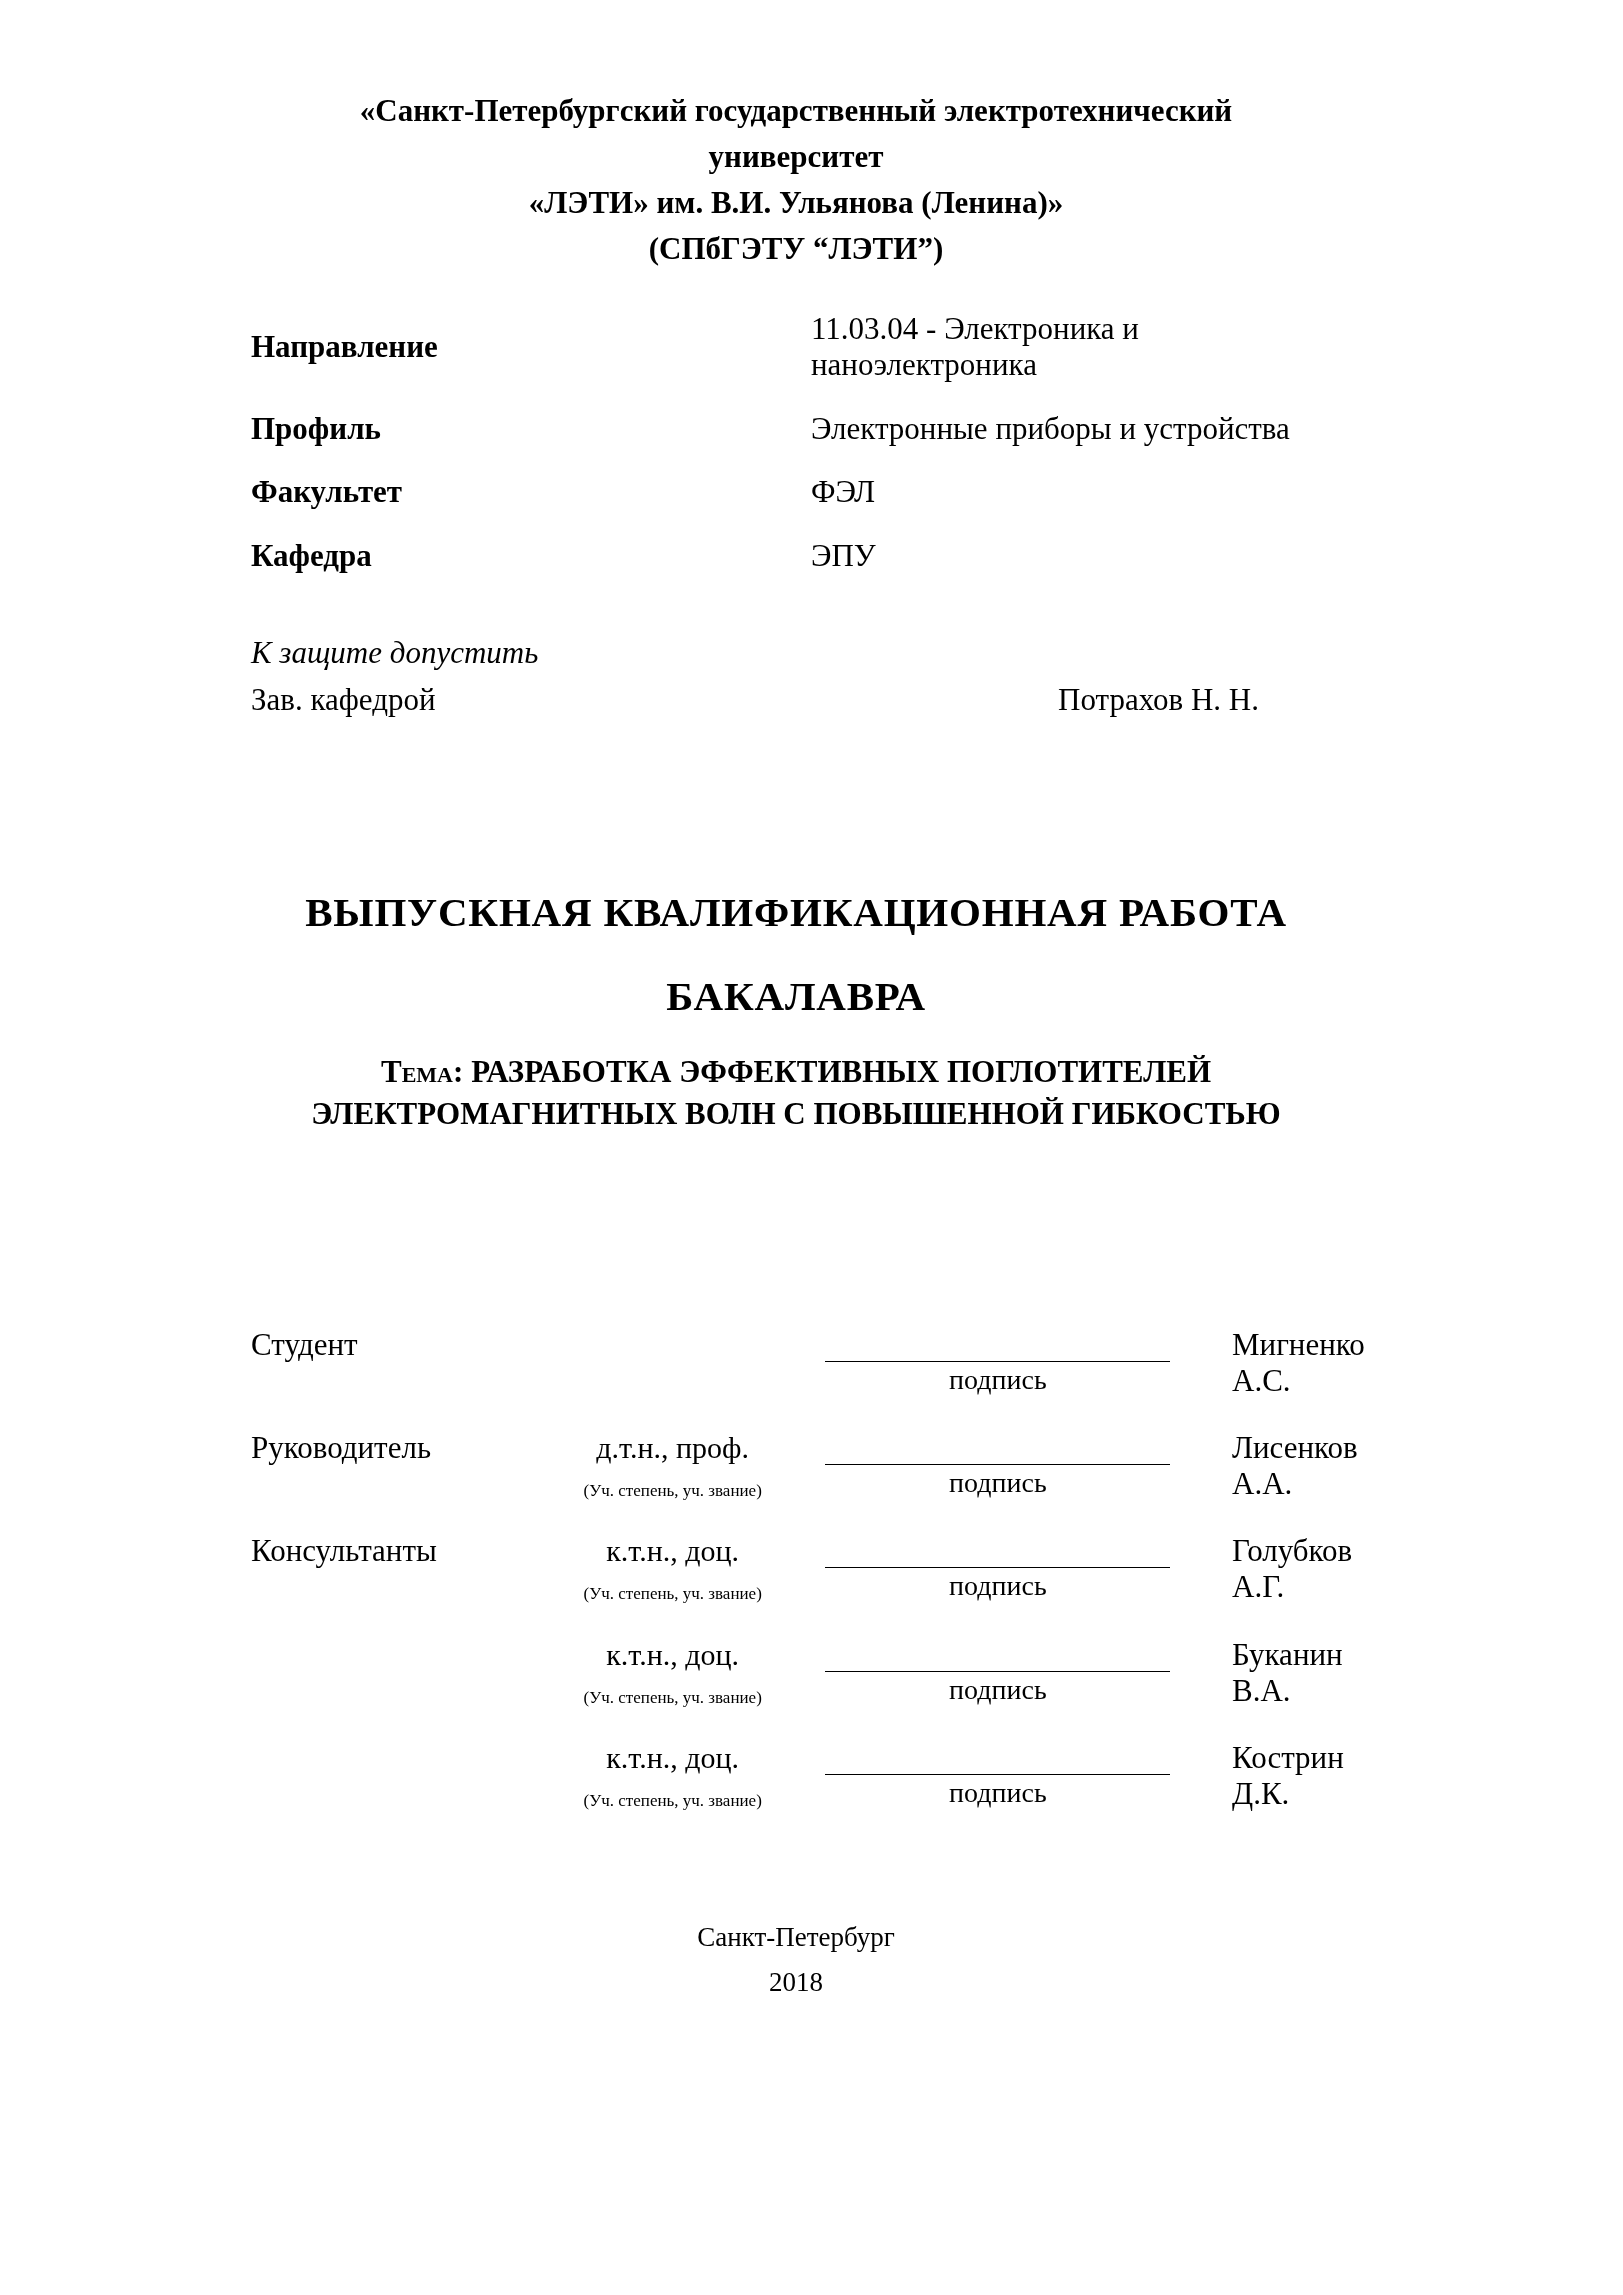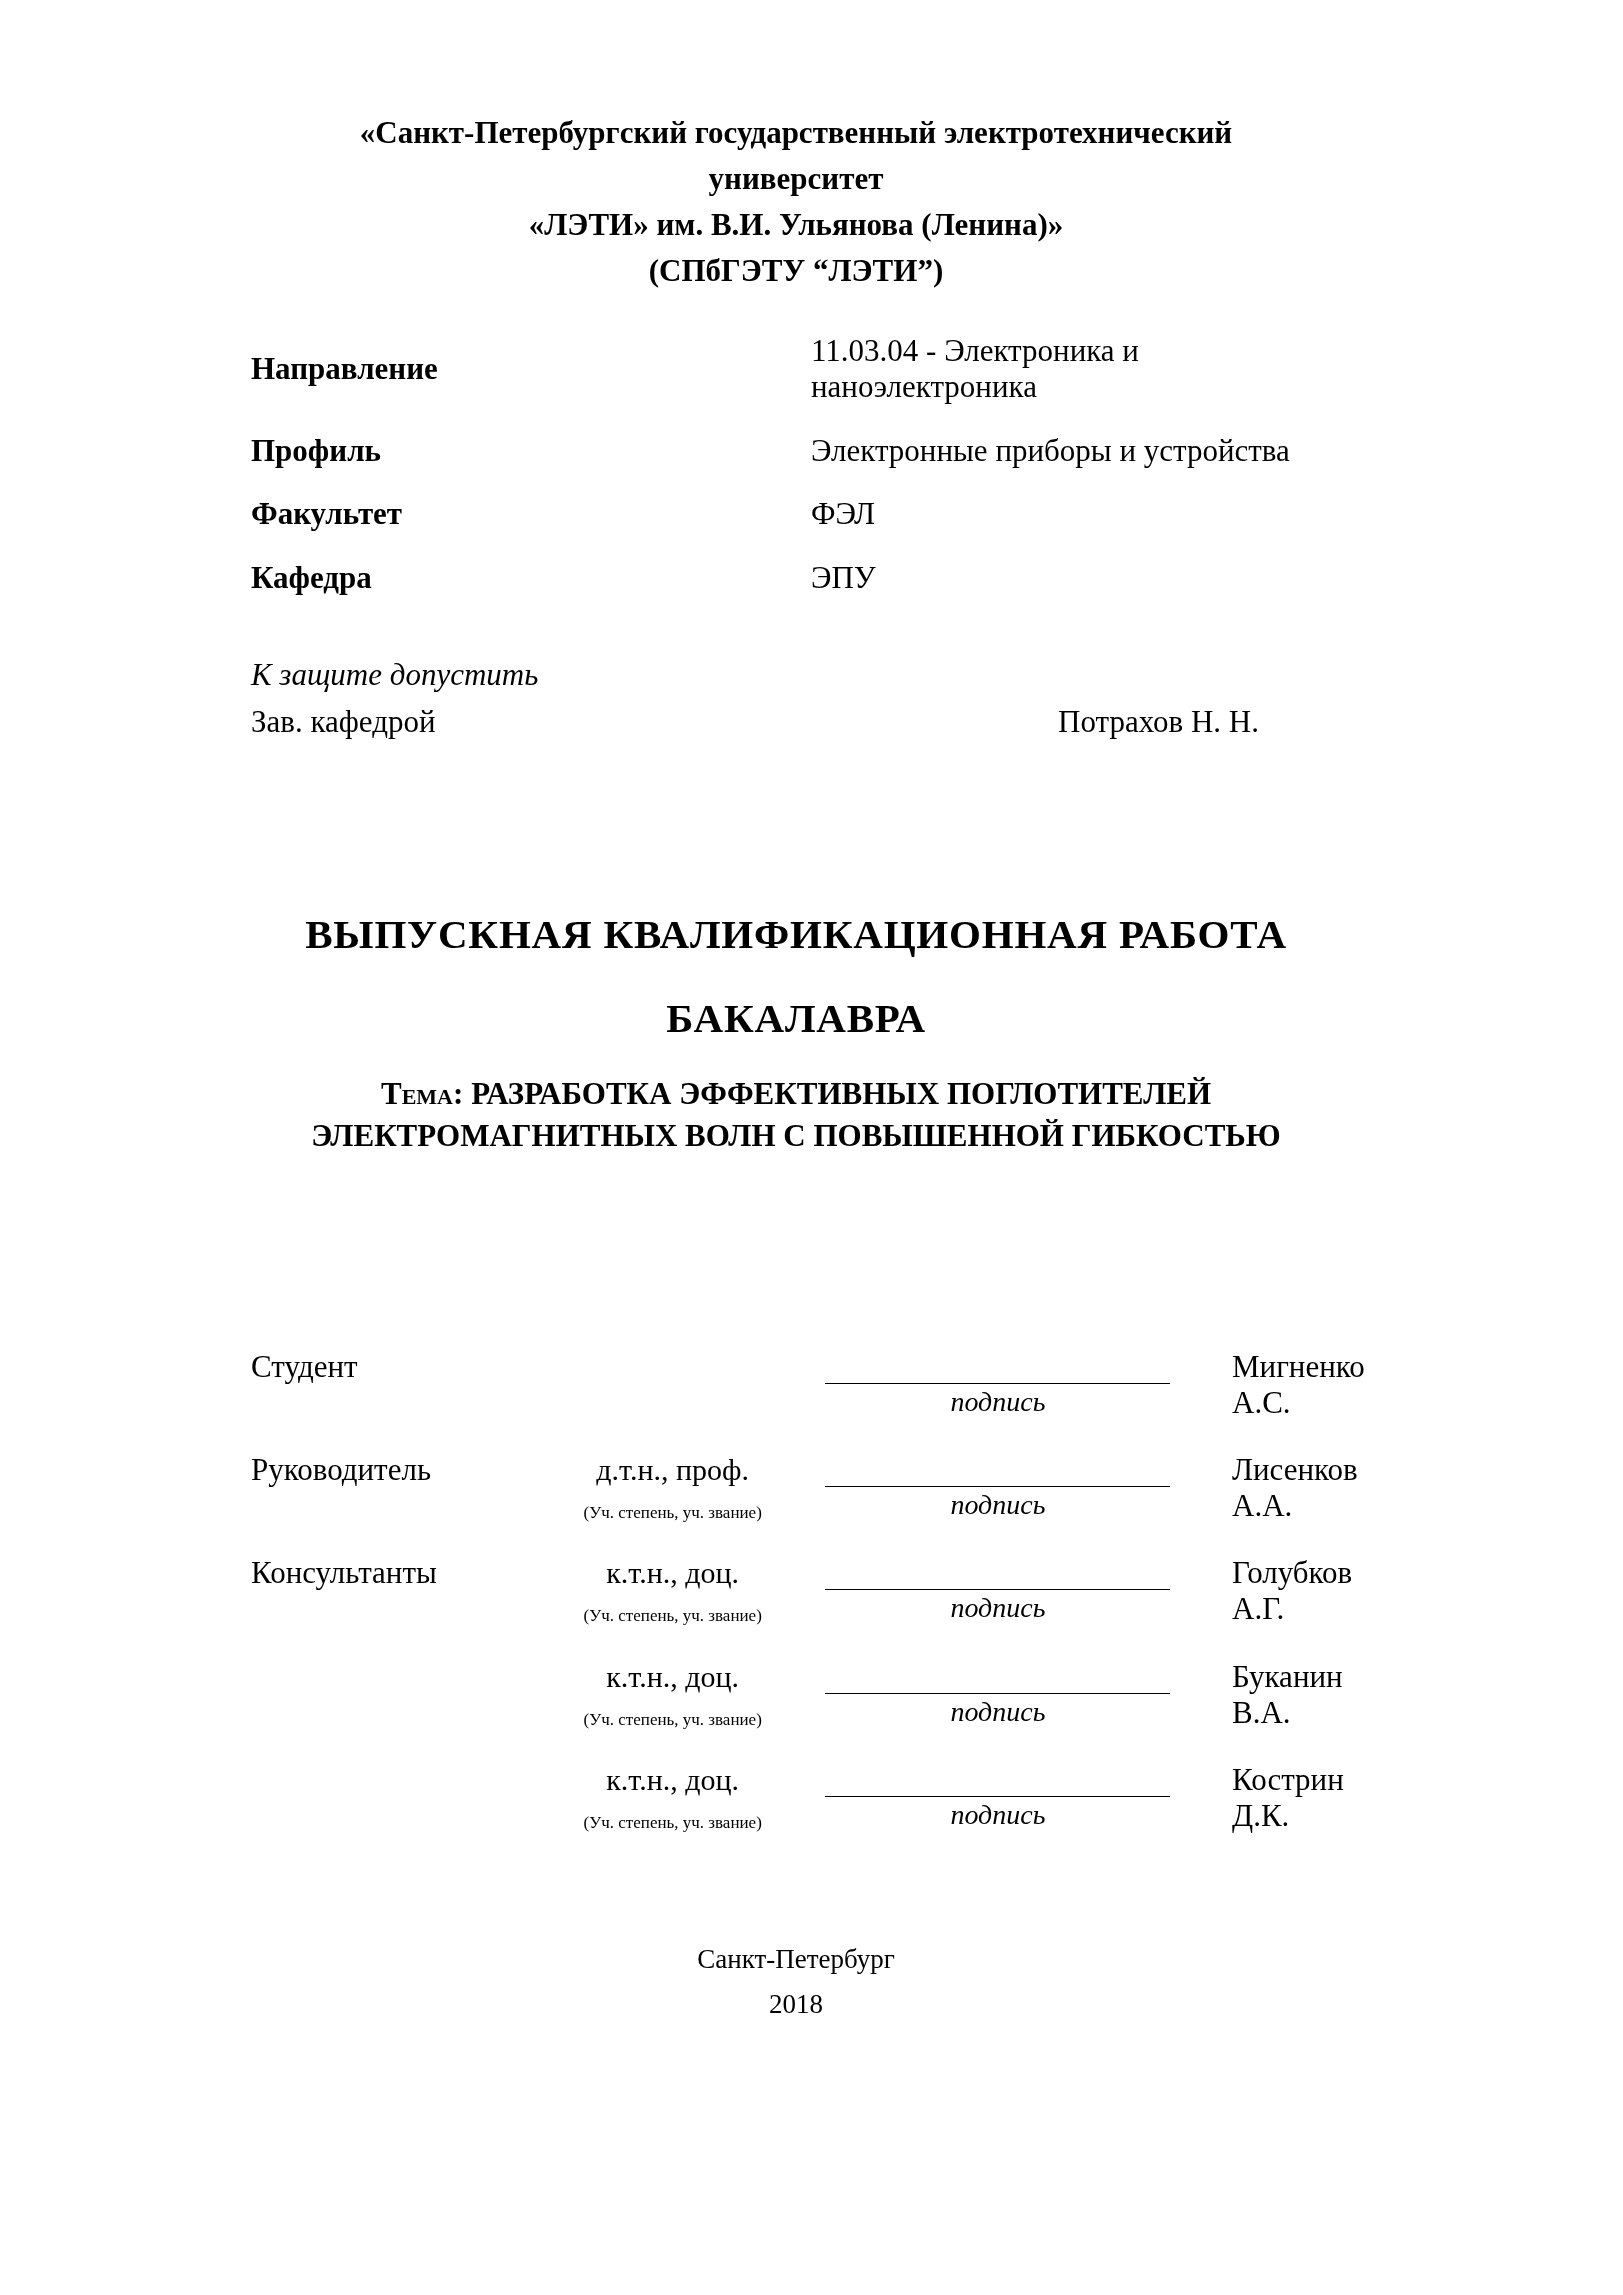--- a/index.html
+++ b/index.html
@@ -9,21 +9,21 @@
     background: #ffffff;
   }
   body {
     font-family: "Liberation Serif", "DejaVu Serif", serif;
     color: #000000;
     overflow: hidden;
   }
   .page {
     width: 1459px;
     height: 2295px;
-    padding: 110px 118px 0 251px;
+    padding: 88px 118px 0 251px;
     background: #ffffff;
     position: relative;
   }
 
   
   .header {
     text-align: center;
     font-weight: bold;
     font-size: 31px;
     line-height: 46px;
@@ -99,21 +99,20 @@
   }
   .sig-line-wrap { padding-left: 9.4px; }
   .sig-line {
     height: 35px;
     width: 345px;
     border-bottom: 1.6px solid #000;
   }
   .sig-caption {
     width: 345px;
     text-align: center;
-    font-style: italic;
     font-size: 28px;
     line-height: 35px;
   }
   .sig-name { padding-left: 59px; }
 
   
   .footer {
     margin-top: 102px;
     text-align: center;
     font-size: 27px;

